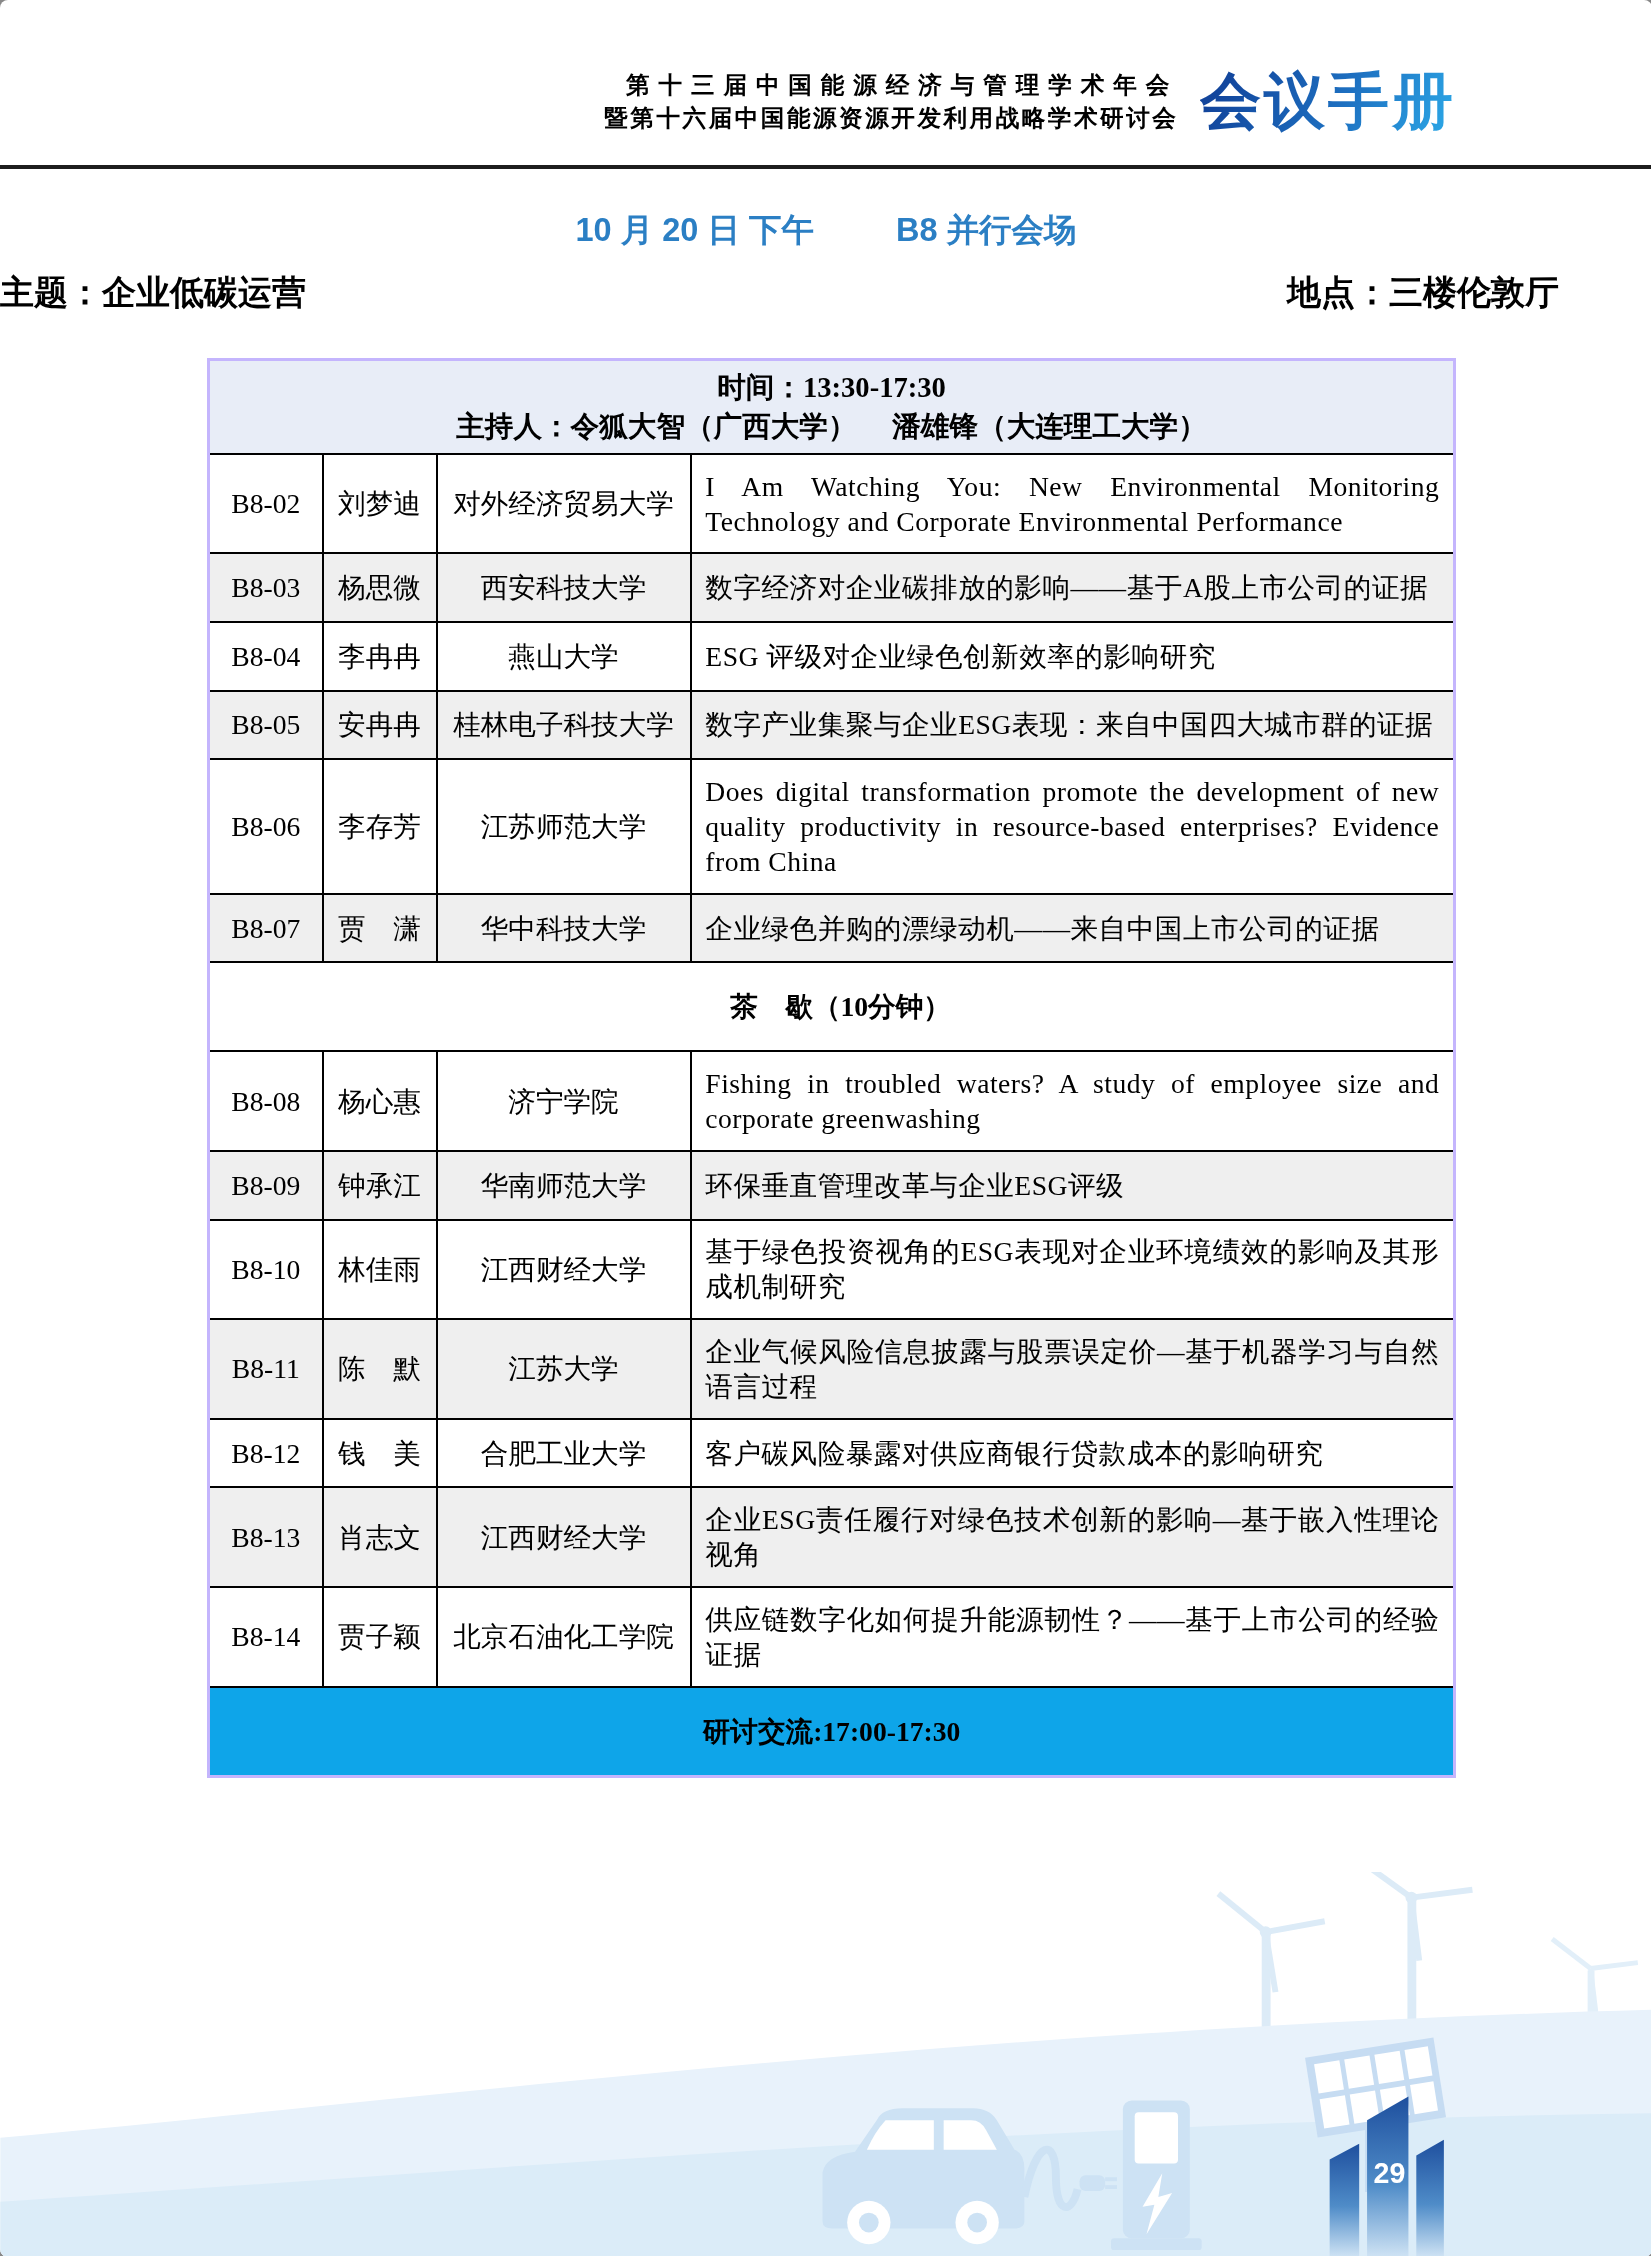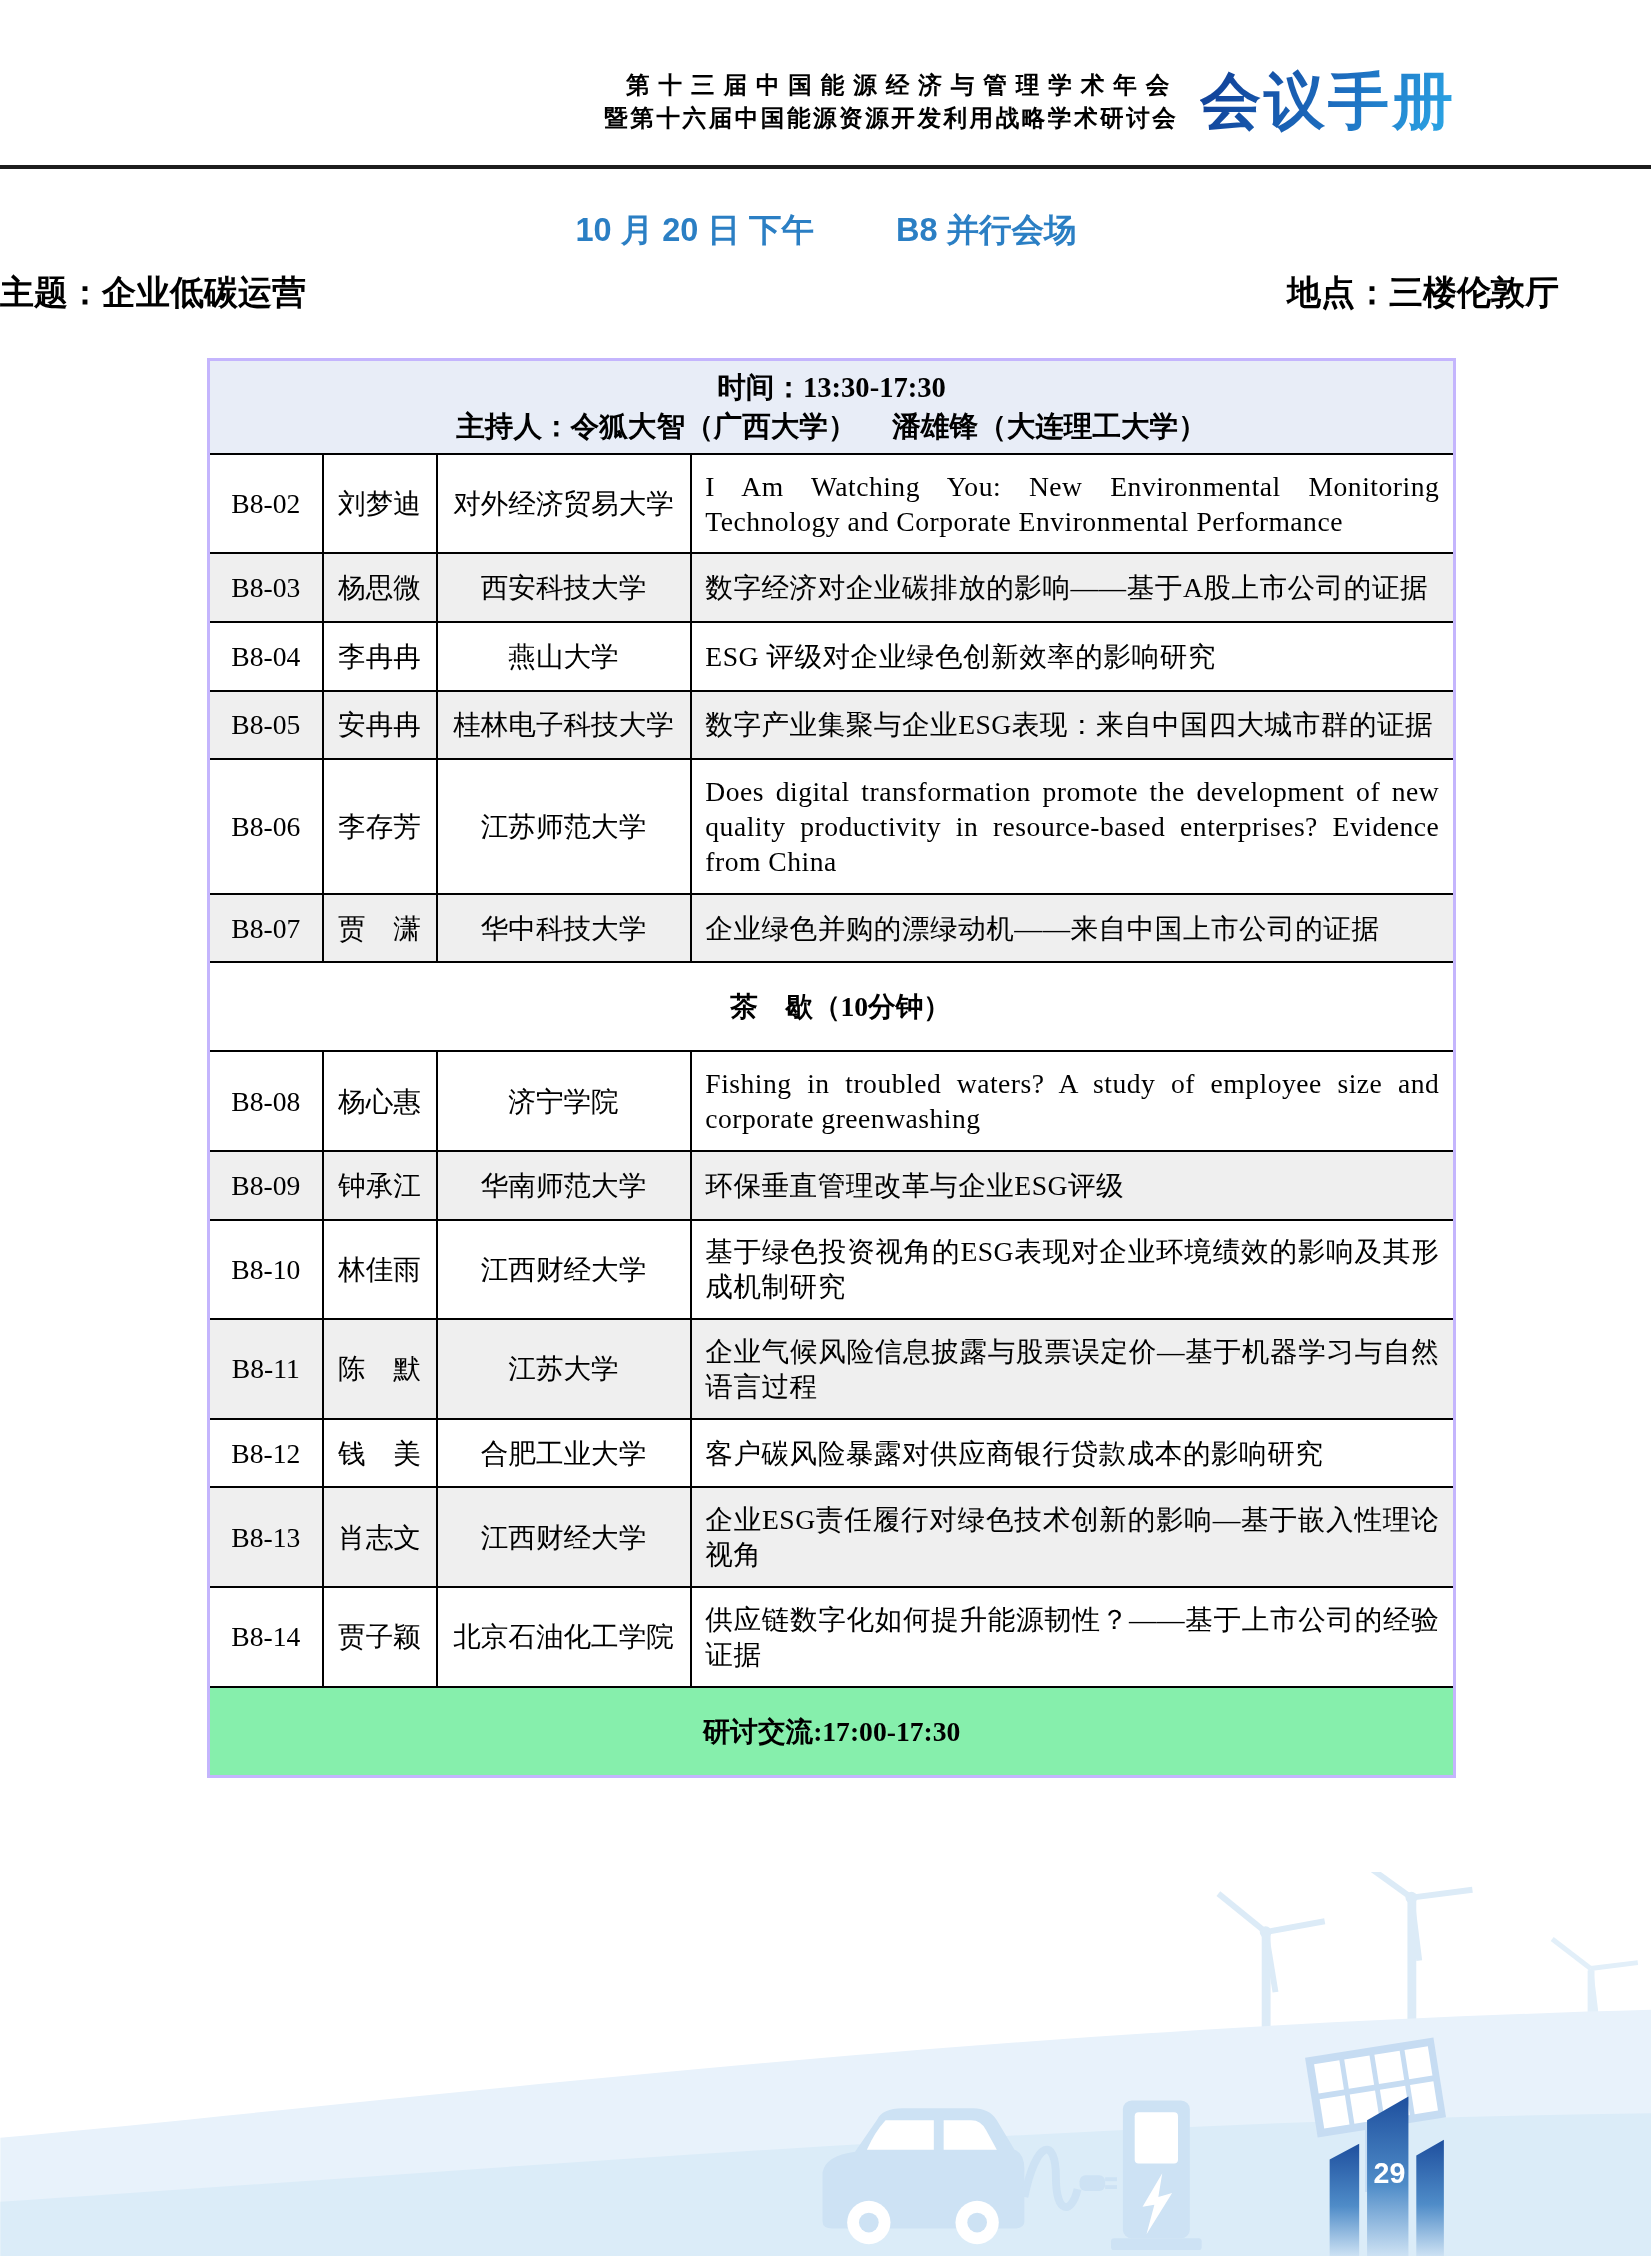--- a/index.html
+++ b/index.html
@@ -1,17 +1,17 @@
 <!DOCTYPE html>
 <html><head>
 <meta charset="utf-8">
 <style>
   html,body{margin:0;padding:0;background:#888;}
   .page{position:relative;width:1652px;height:2257px;background:#fff;overflow:hidden;
-        font-family:"Liberation Serif","DejaVu Serif",serif;color:#000;}
+        font-family:"Liberation Serif","DejaVu Serif",serif;color:#000;border-radius:8px;}
 
   
   .header{position:absolute;top:61px;right:196px;display:flex;align-items:center;gap:21.7px;}
   .h-lines{text-align:right;font-family:"Liberation Sans","DejaVu Sans",sans-serif;font-weight:bold;}
   .h-line1{font-size:23.6px;letter-spacing:8.9px;line-height:33px;}
   .h-line2{font-size:23.6px;letter-spacing:2.5px;line-height:33px;}
   .h-logo{font-family:"Liberation Sans","DejaVu Sans",sans-serif;font-weight:bold;font-size:61px;
           letter-spacing:3px;background:linear-gradient(115deg,#12459c 10%,#1d6fc0 55%,#2ba5e5 95%);
           -webkit-background-clip:text;background-clip:text;color:transparent;}
   .rule{position:absolute;left:0;top:165px;width:1652px;height:3.9px;background:#1d1d1d;}
@@ -27,21 +27,21 @@
               border-collapse:collapse;table-layout:fixed;background:#fff;
               border:3px solid #c4b5fd;}
   table.sched td{border:2px solid #000;vertical-align:middle;font-size:27.6px;line-height:35px;}
   td.blue-head{background:#e8edf7;text-align:center;font-weight:bold;padding:6.9px 0;}
   td.blue-head .bh-line{font-size:28.6px;line-height:39px;}
   tr.col-head td{height:79px;text-align:center;font-weight:bold;font-size:29.6px;background:#fff;}
   td.c-id,td.c-spk,td.c-aff{text-align:center;padding:15.8px 5.9px;}
   td.c-title{text-align:justify;padding:13.8px 13.8px;letter-spacing:0.5px;}
   tr.shaded td{background:#efefef;}
   td.break-cell{height:85px;text-align:center;font-weight:bold;font-size:29.6px;background:#fff;padding-left:19px;}
-  td.disc-cell{height:85px;text-align:center;font-weight:bold;font-size:28.6px;background:#86efac;}
+  td.disc-cell{height:85px;text-align:center;font-weight:bold;font-size:28.6px;background:#0ea5e9;}
 
   
   .footer-art{position:absolute;left:0;top:1872px;width:1652px;height:385px;z-index:1;}
   .pageno{position:absolute;left:1369px;top:2136px;width:41px;text-align:center;z-index:2;
           font-family:"Liberation Sans","DejaVu Sans",sans-serif;font-weight:bold;font-size:28.6px;color:#fff;margin-top:21px;}
 </style>
 </head>
 <body>
 
 <div class="page">

